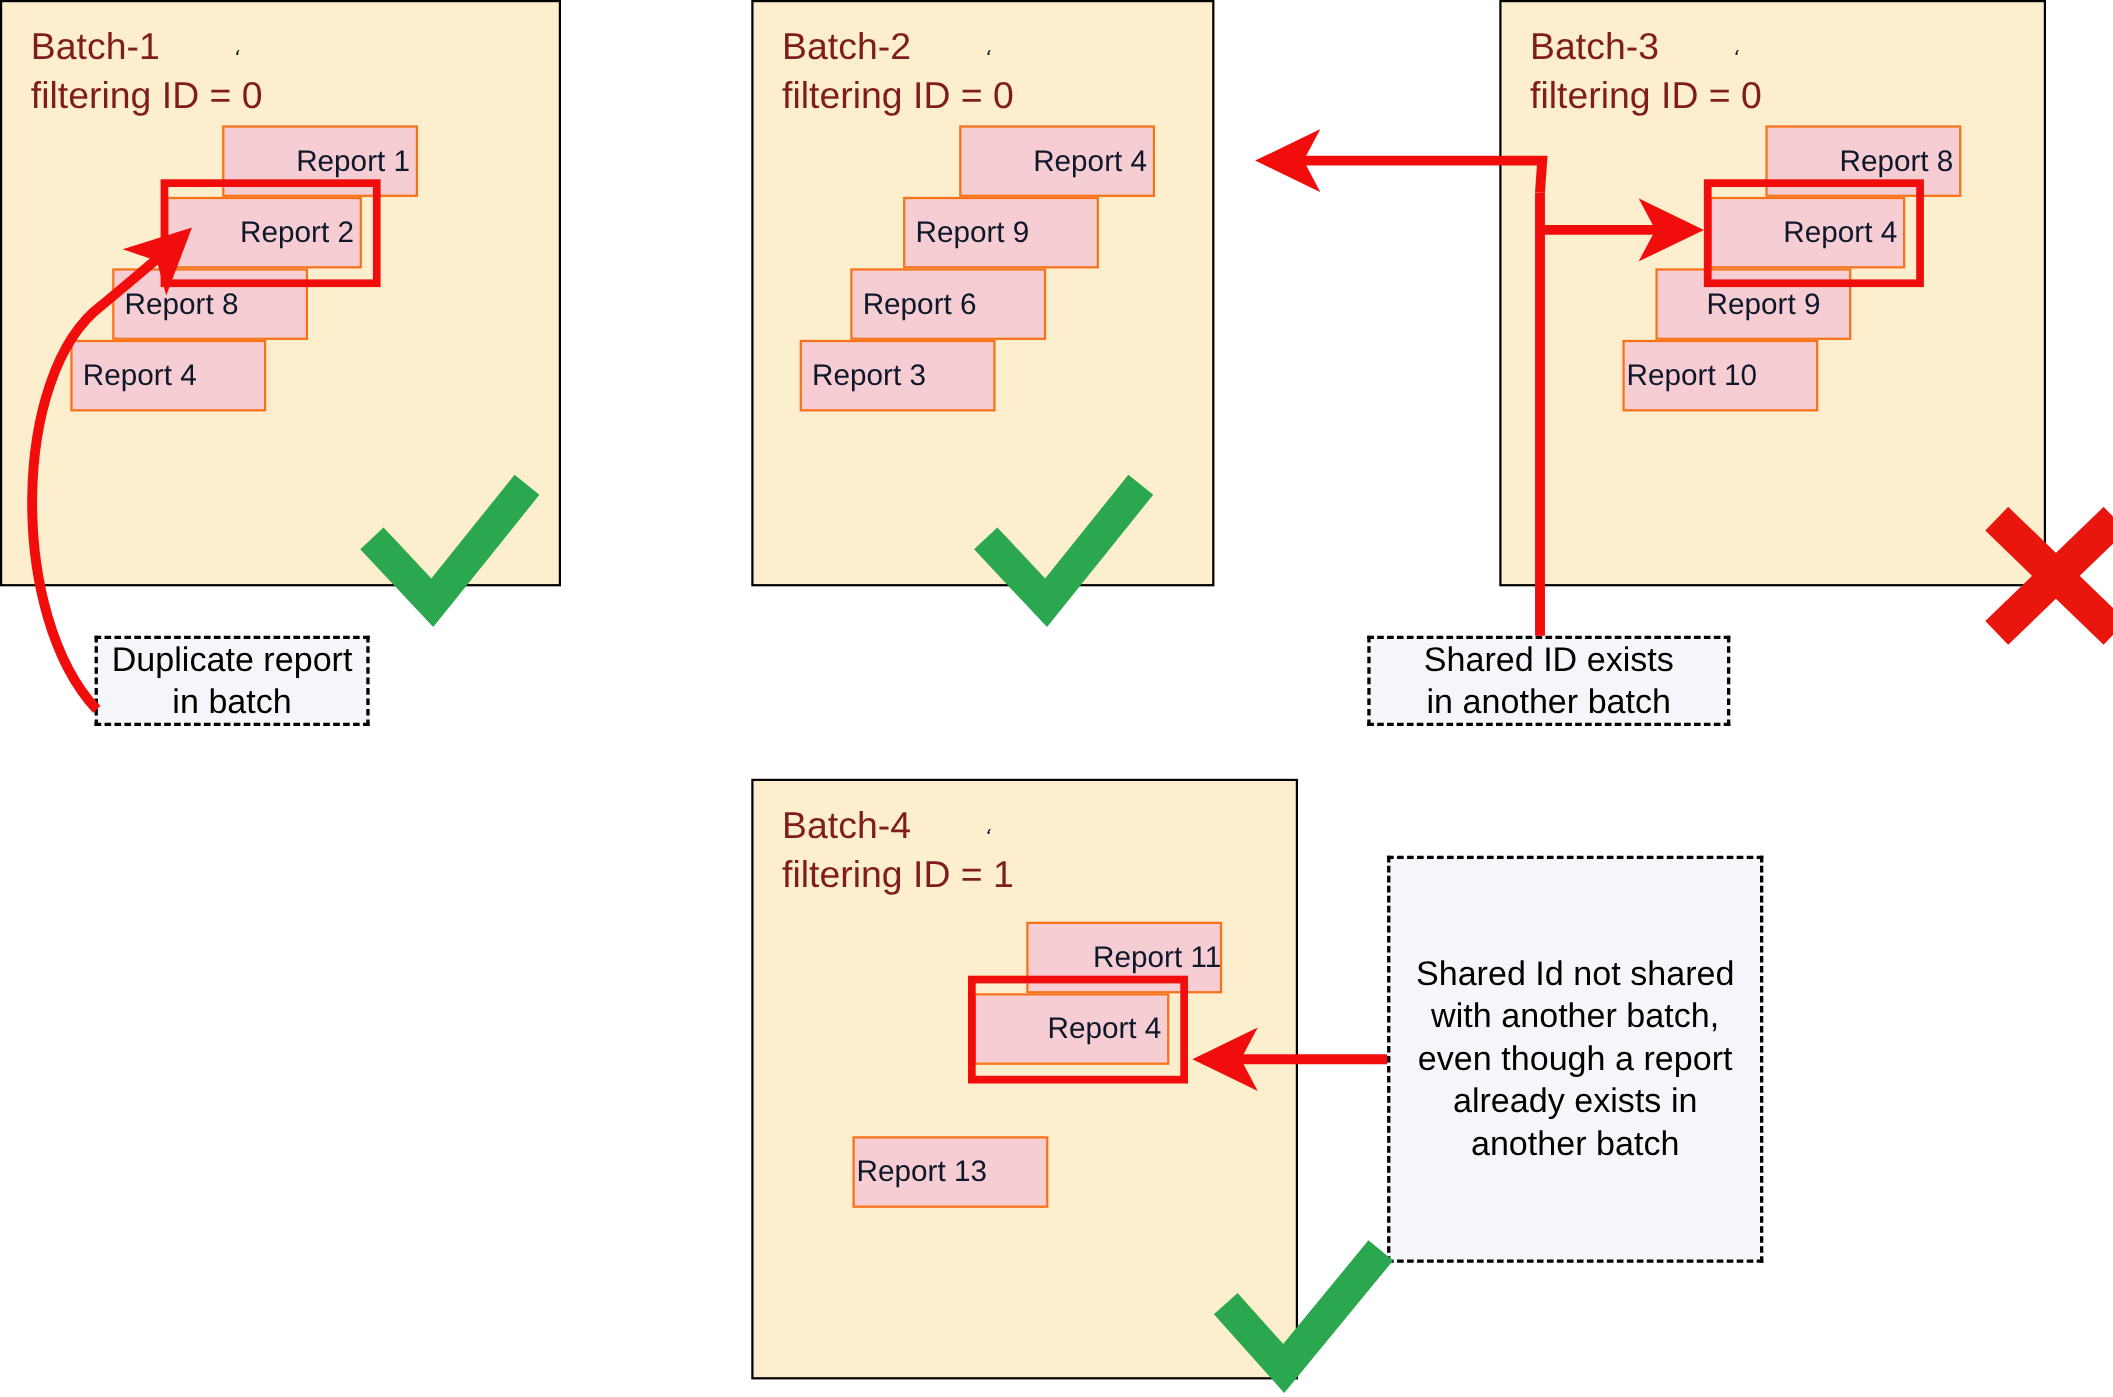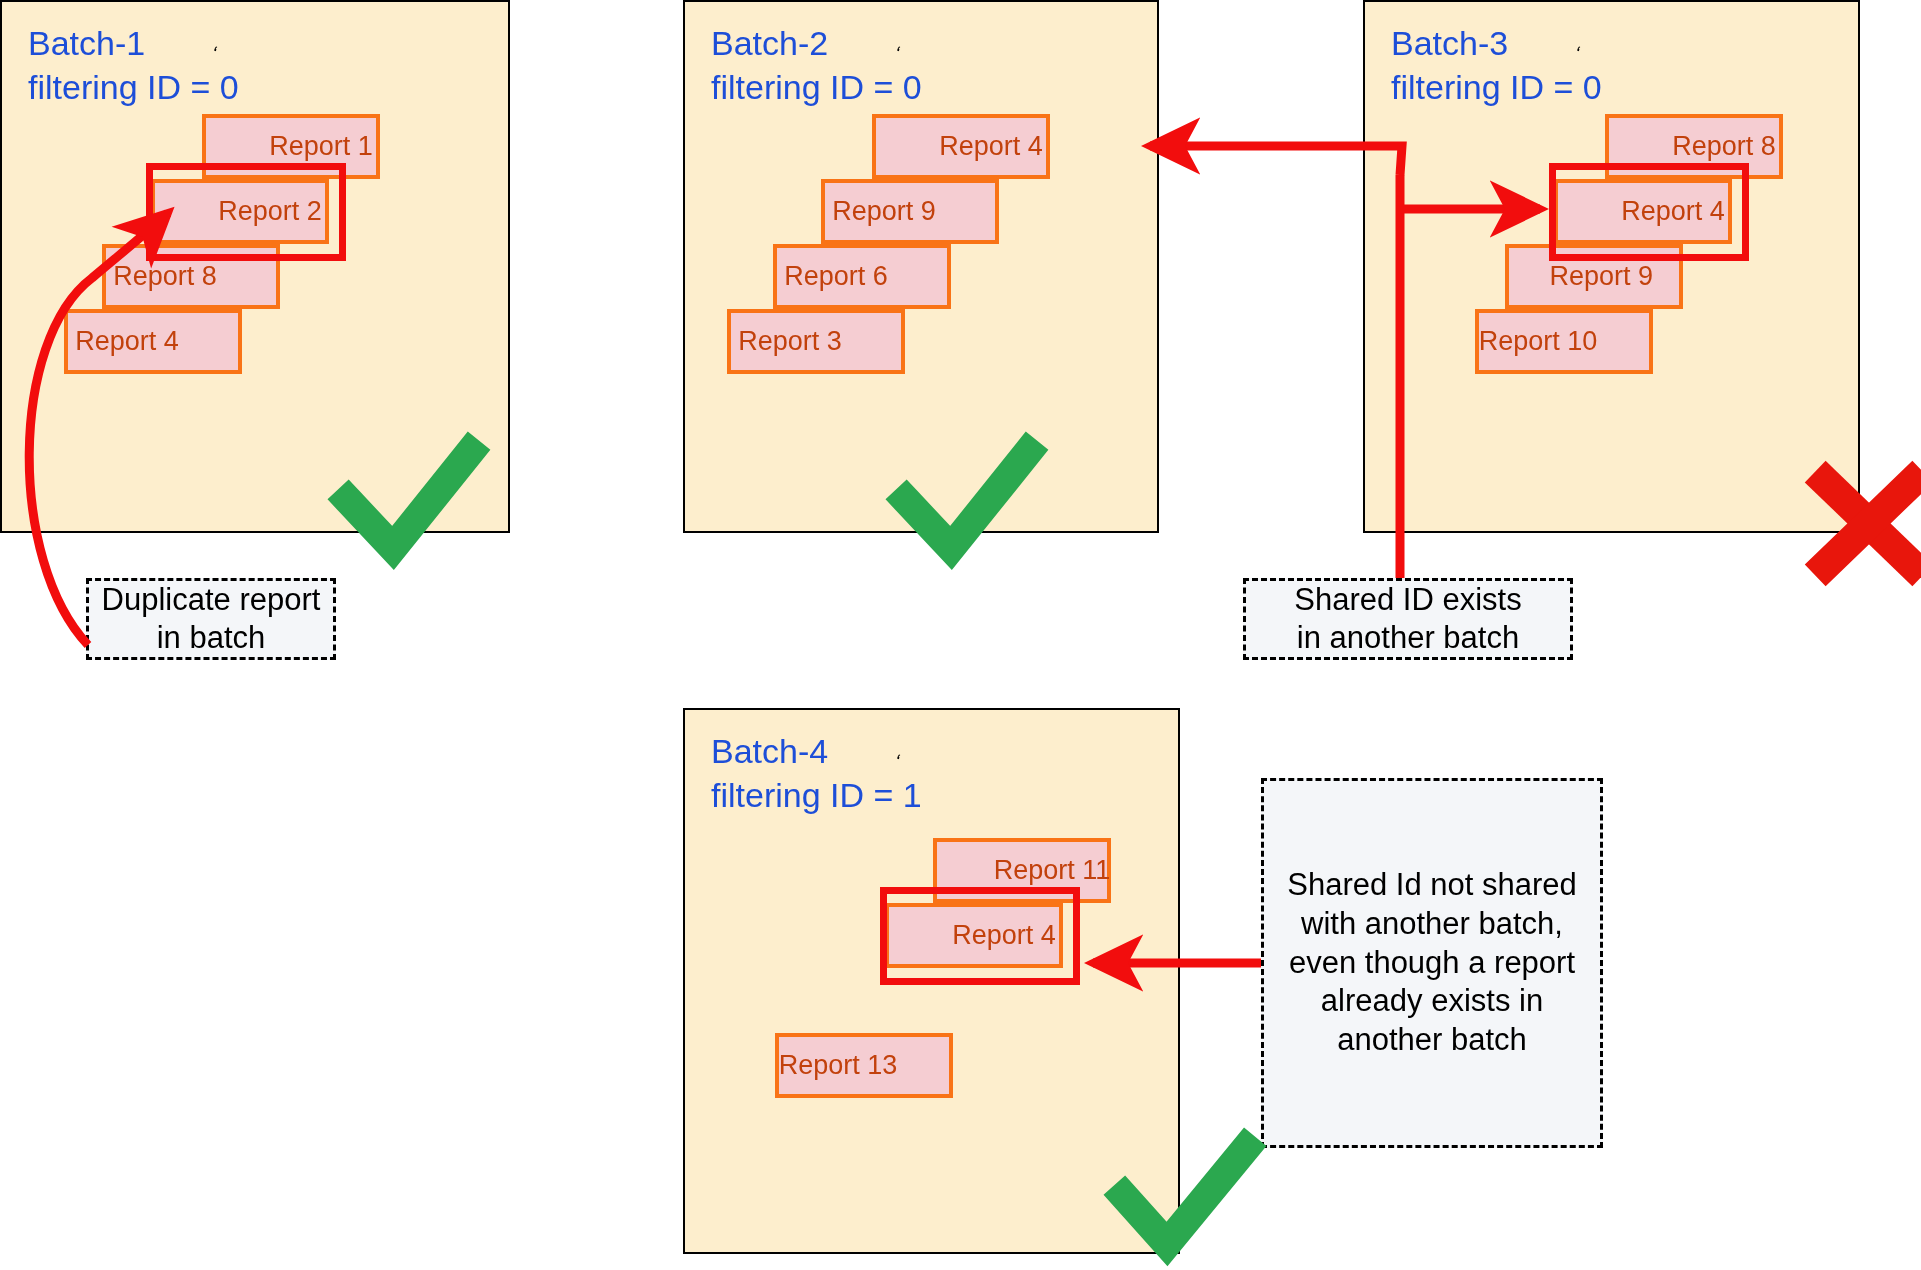--- a/index.html
+++ b/index.html
@@ -20,38 +20,38 @@
     background: #fdeecd;
     border: 2px solid #000000;
     box-sizing: border-box;
   }
   .batch-title {
     position: absolute;
     left: 26px;
     top: 20px;
     font-size: 34px;
     line-height: 1.28;
-    color: #1d4ed8;
+    color: #7f1d1d;
     white-space: pre;
   }
   .tick-mark {
     position: absolute;
     left: 210px;
     top: 40px;
     font-size: 20px;
     color: #000000;
     transform: rotate(18deg);
   }
   .card {
     position: absolute;
     background: #f5cdd2;
-    border: 4px solid #f97316;
+    border: 2px solid #f97316;
     box-sizing: border-box;
     font-size: 27px;
-    color: #c2410c;
+    color: #0f172a;
     display: flex;
     align-items: center;
     justify-content: center;
   }
   .card span { display: block; }
   .card.shift-right span { transform: translateX(30px); }
   .card.shift-left span { transform: translateX(-26px); }
 
   .hl-box {
     position: absolute;
@@ -103,21 +103,21 @@
     <div class="card shift-left" style="left:100px; top:242px; width:178px; height:65px; z-index:14;">
       <span>Report 8</span>
     </div>
     <div class="card shift-left" style="left:62px; top:307px; width:178px; height:65px; z-index:16;">
       <span>Report 4</span>
     </div>
 
     <div class="hl-box" style="left:144px; top:161px; width:200px; height:98px;"></div>
   </div>
 
-  <div class="batch" style="left:683px; top:0px; width:476px; height:533px;padding-left:28px;">
+  <div class="batch" style="left:683px; top:0px; width:421px; height:533px;padding-left:28px;">
     <div class="batch-title"><span>Batch-2</span><br><span>filtering ID = 0</span></div>
     <div class="tick-mark">‘</div>
 
     <div class="card shift-right" style="left:187px; top:112px; width:178px; height:65px; z-index:10;">
       <span>Report 4</span>
     </div>
     <div class="card shift-left" style="left:136px; top:177px; width:178px; height:65px; z-index:12;">
       <span>Report 9</span>
     </div>
     <div class="card shift-left" style="left:88px; top:242px; width:178px; height:65px; z-index:14;">

